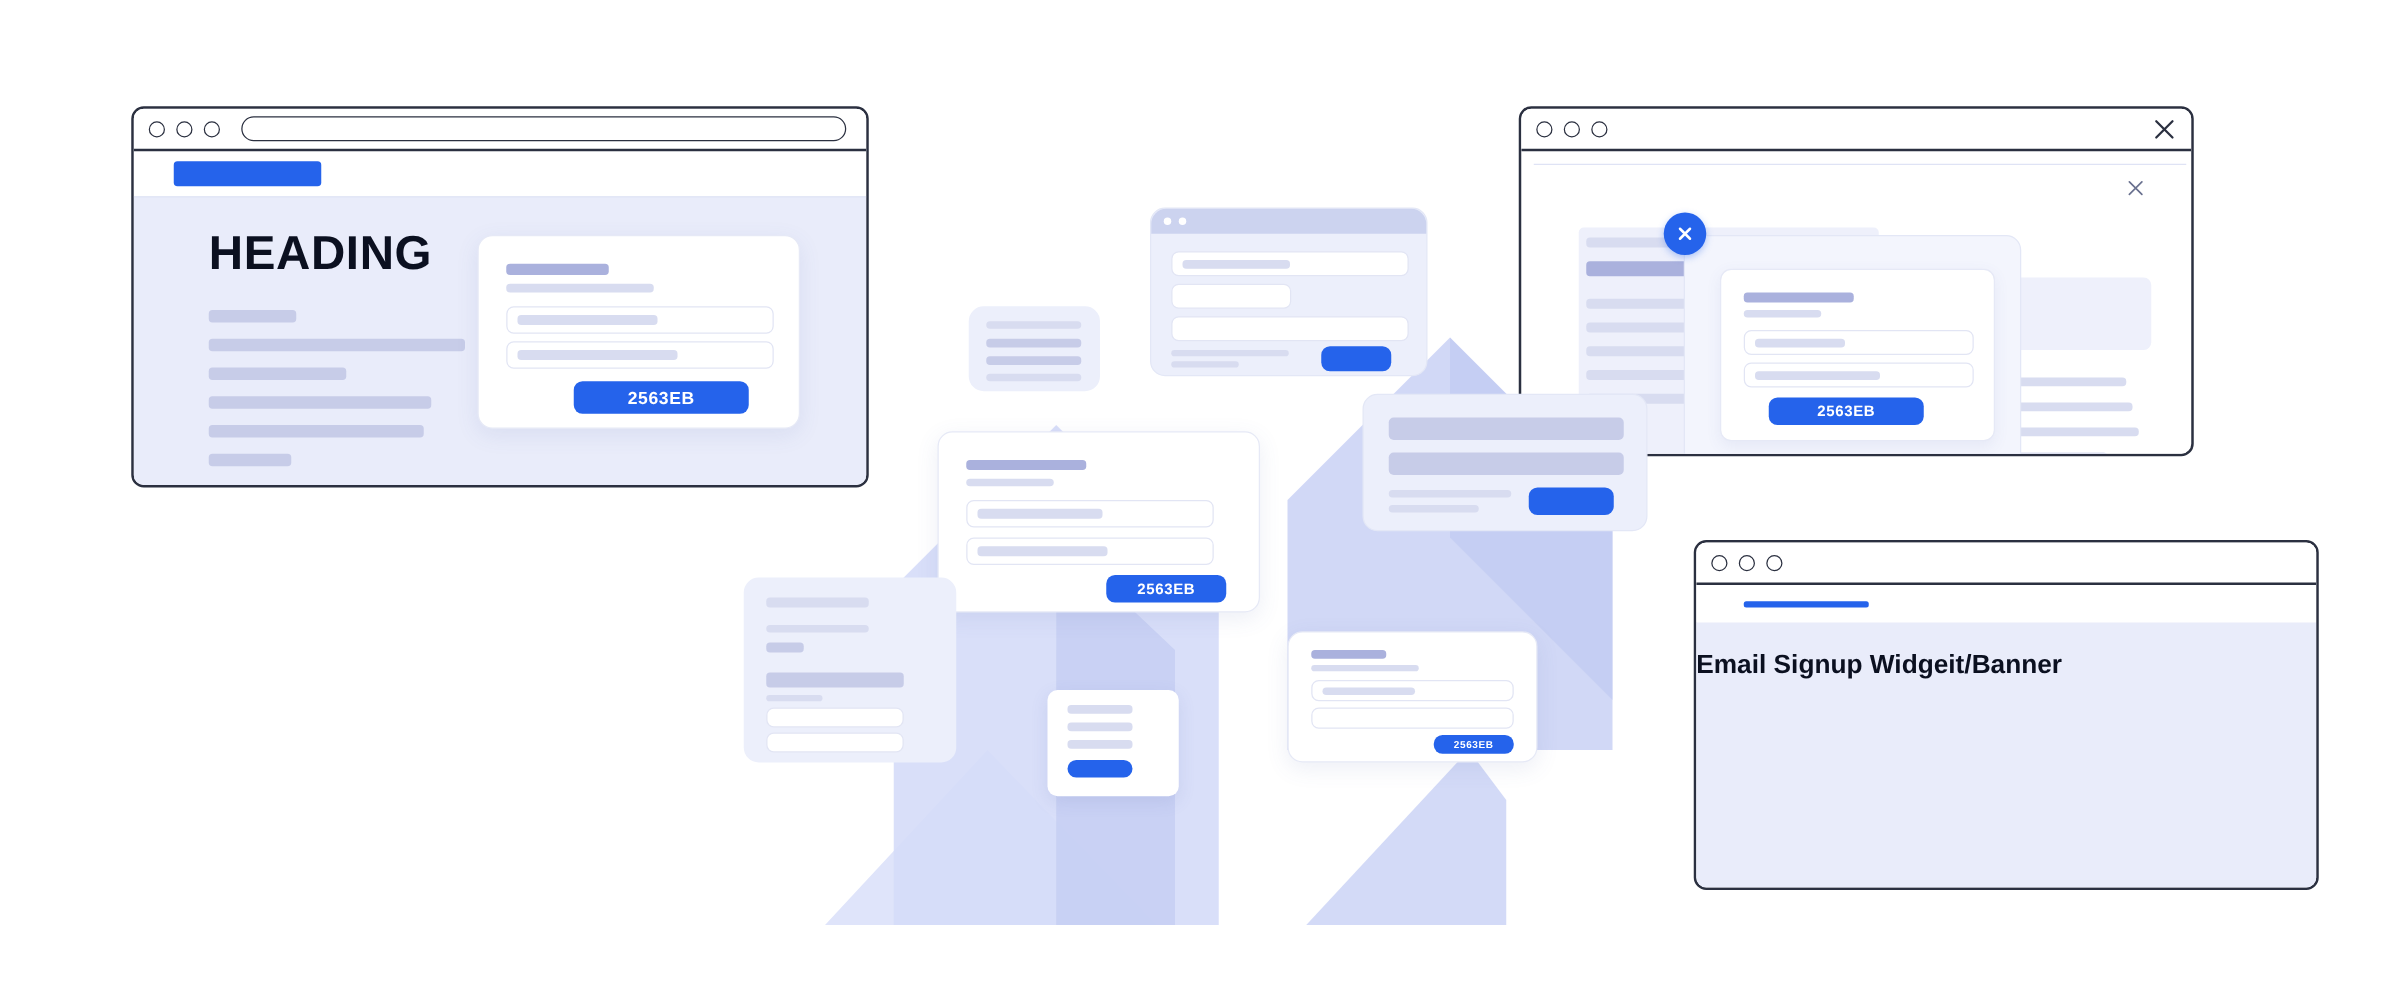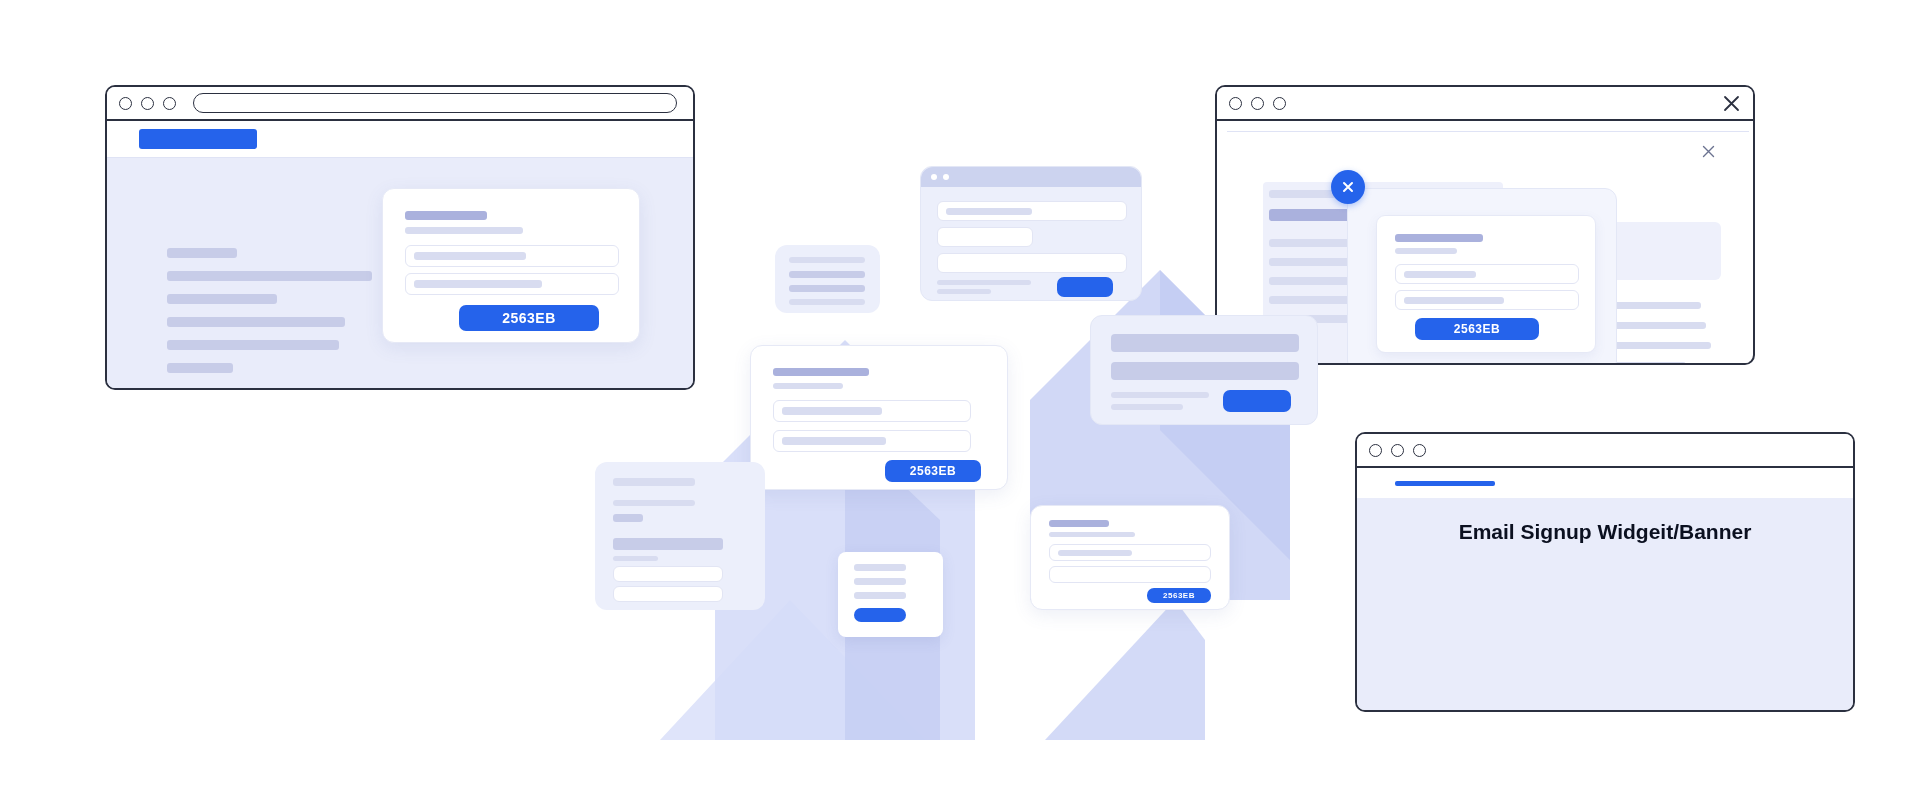--- a/index.html
+++ b/index.html
@@ -150,21 +150,21 @@
     display: flex; align-items: center; justify-content: center;
     box-shadow: 0 2px 6px rgba(37,99,235,.35);
   }
 
   
   #w3 { left: 1355px; top: 432px; width: 500px; height: 280px; }
   #w3 .accentrow { height: 30px; background: #ffffff; display: flex; align-items: center; padding-left: 38px; }
   #w3 .accent { width: 100px; height: 5px; background: #2563eb; border-radius: 2px; }
   #w3 .body { position: absolute; left:0; right:0; top: 64px; bottom: 0; background: #e9ecfa; }
   #w3 .title {
-    text-align: center; margin-top: 22px;
+    text-align: left; margin-top: 22px;
     font-size: 21px; font-weight: 700; color: #0b1020;
   }
   #w3 .panel {
     margin: 22px 28px 0 28px; height: 110px;
     background: #eff1fc; border: 1.3px solid #e2e6f5; border-radius: 9px;
     display: flex; align-items: flex-start; justify-content: center; padding-top: 24px;
   }
   #w3 .emailbox {
     width: 390px; height: 34px;
     background: #ffffff; border: 2px solid #2b3040; border-radius: 5px;
@@ -196,20 +196,21 @@
     <div class="win-bar">
       <span class="dot"></span>
       <span class="dot"></span>
       <span class="dot"></span>
       <div class="urlbar" title=""></div>
     </div>
     <div class="navrow">
       <div class="navpill"></div>
     </div>
     <div class="body">
+      <div class="heading">HEADING</div>
       <div class="lines">
         <div class="sk" style="width:70px"></div>
         <div class="sk" style="width:205px"></div>
         <div class="sk" style="width:110px"></div>
         <div class="sk" style="width:178px"></div>
         <div class="sk" style="width:172px"></div>
         <div class="sk" style="width:66px"></div>
       </div>
 
       <div class="card" style="left:275px; top:30px; width:258px; height:155px;">

